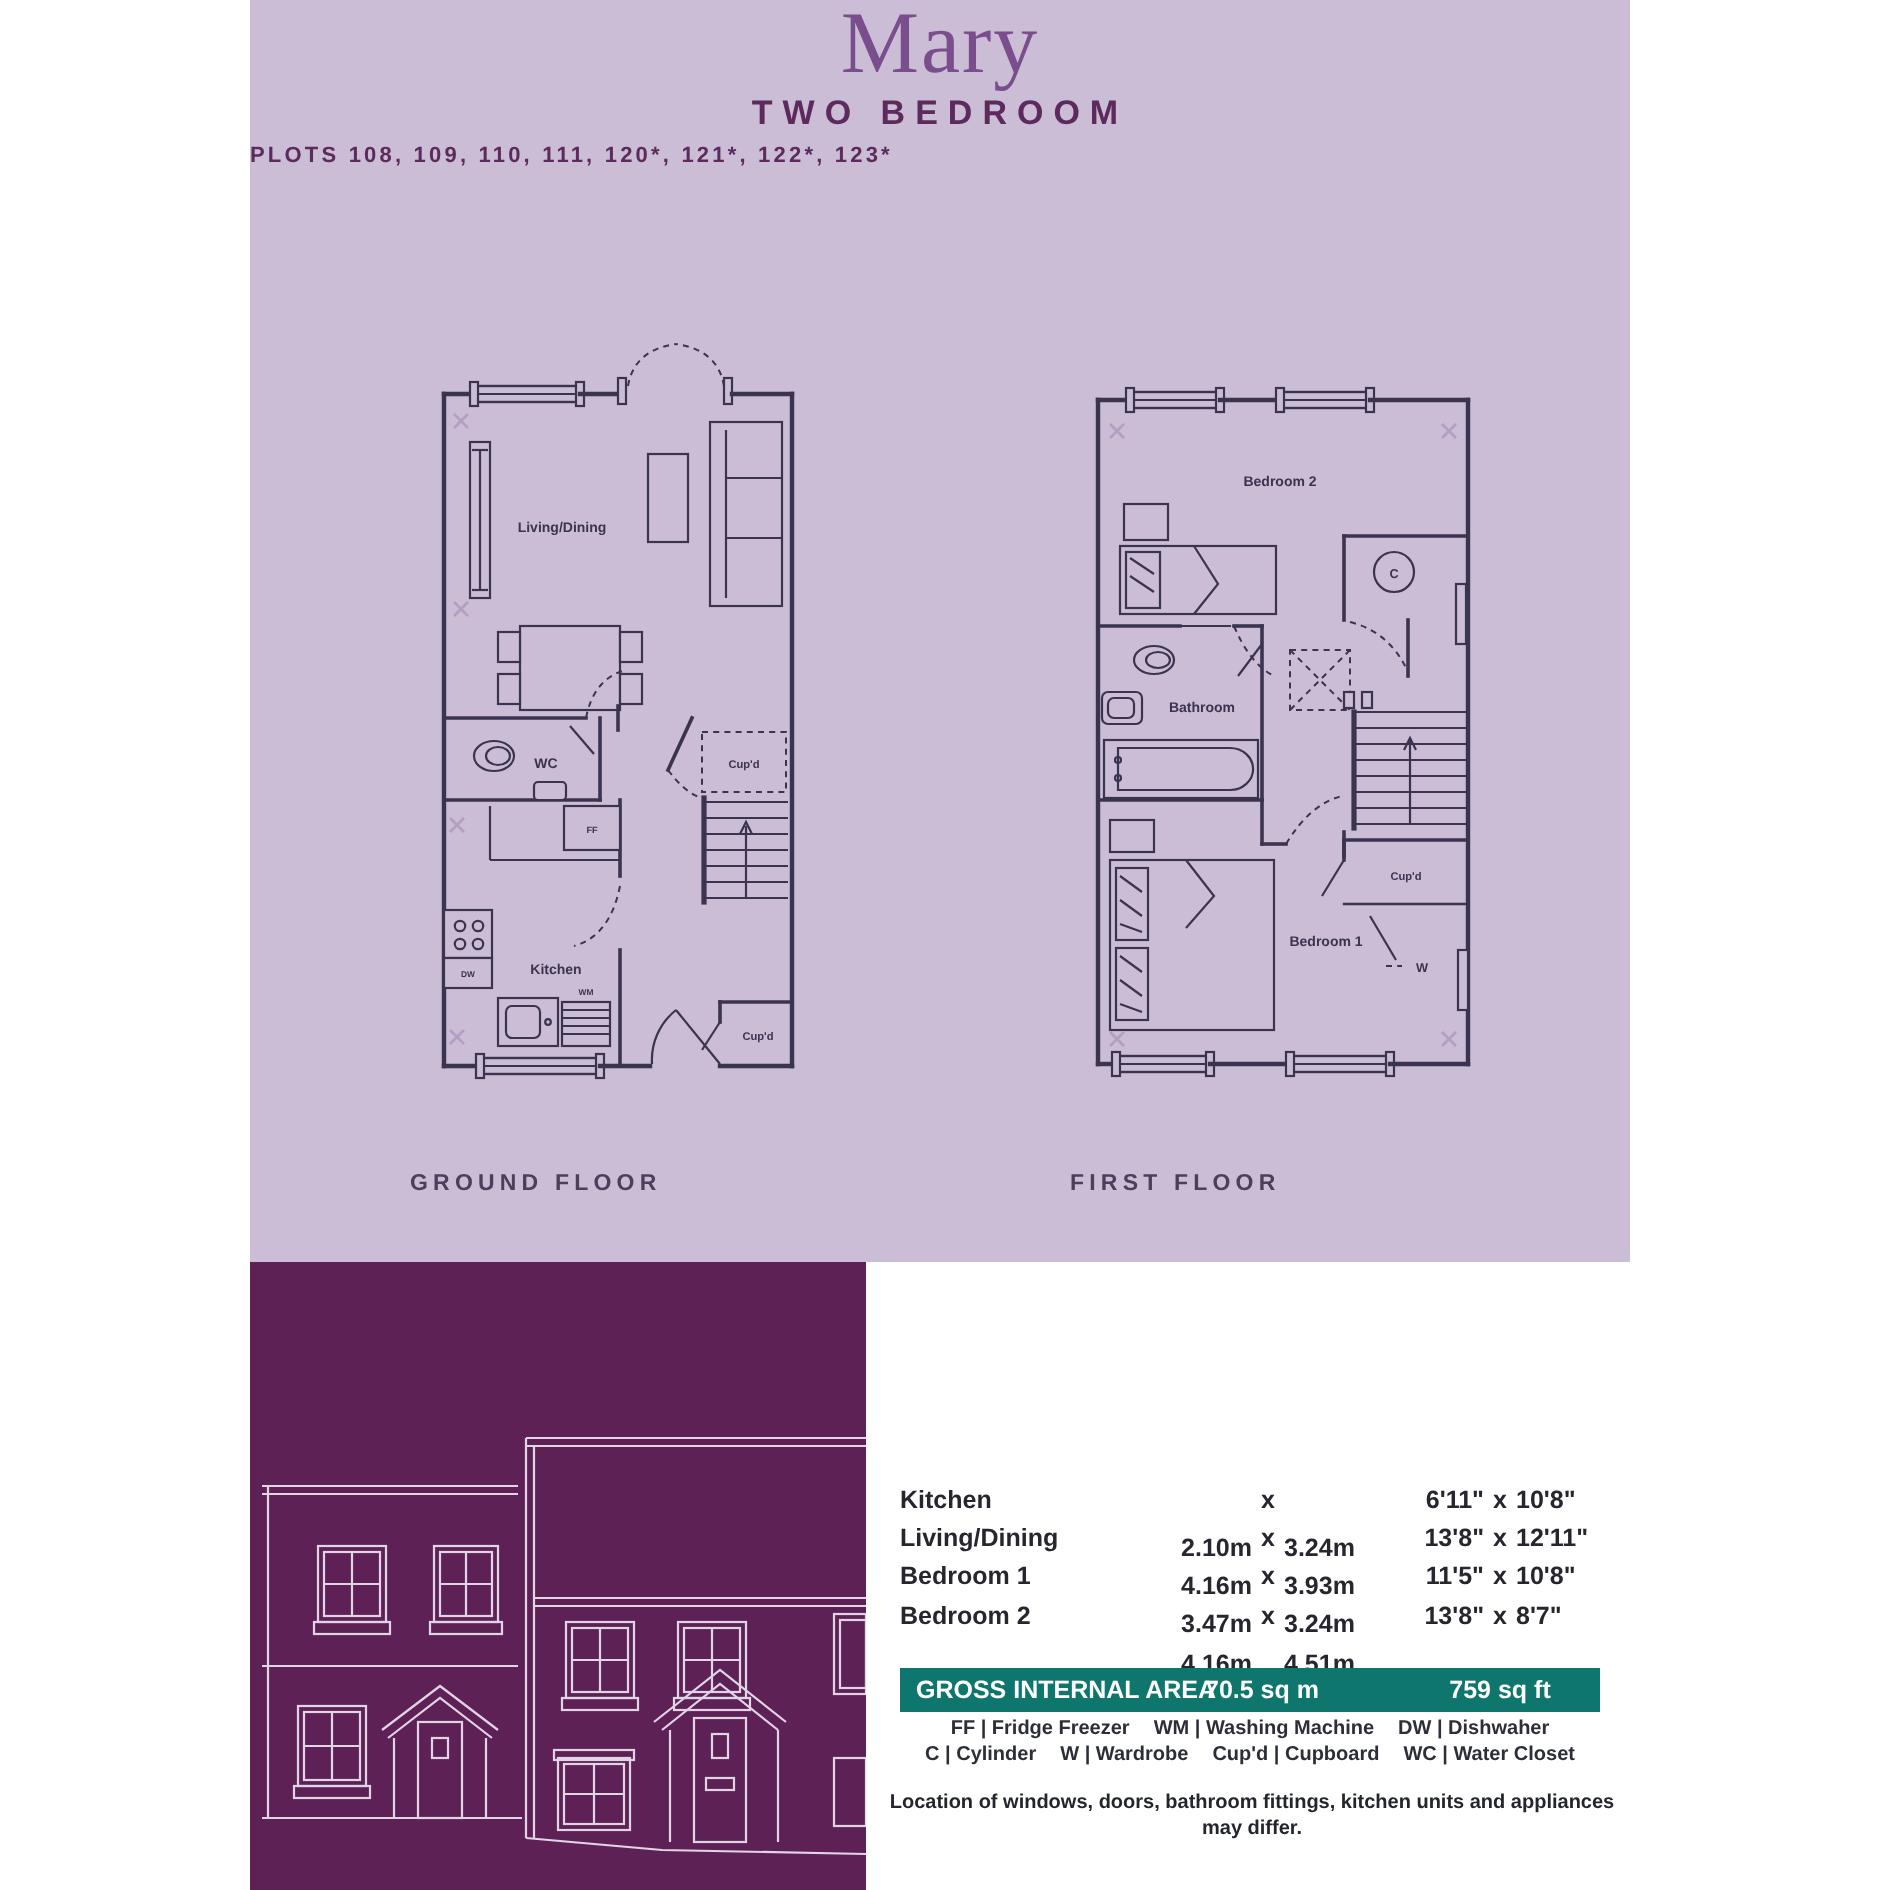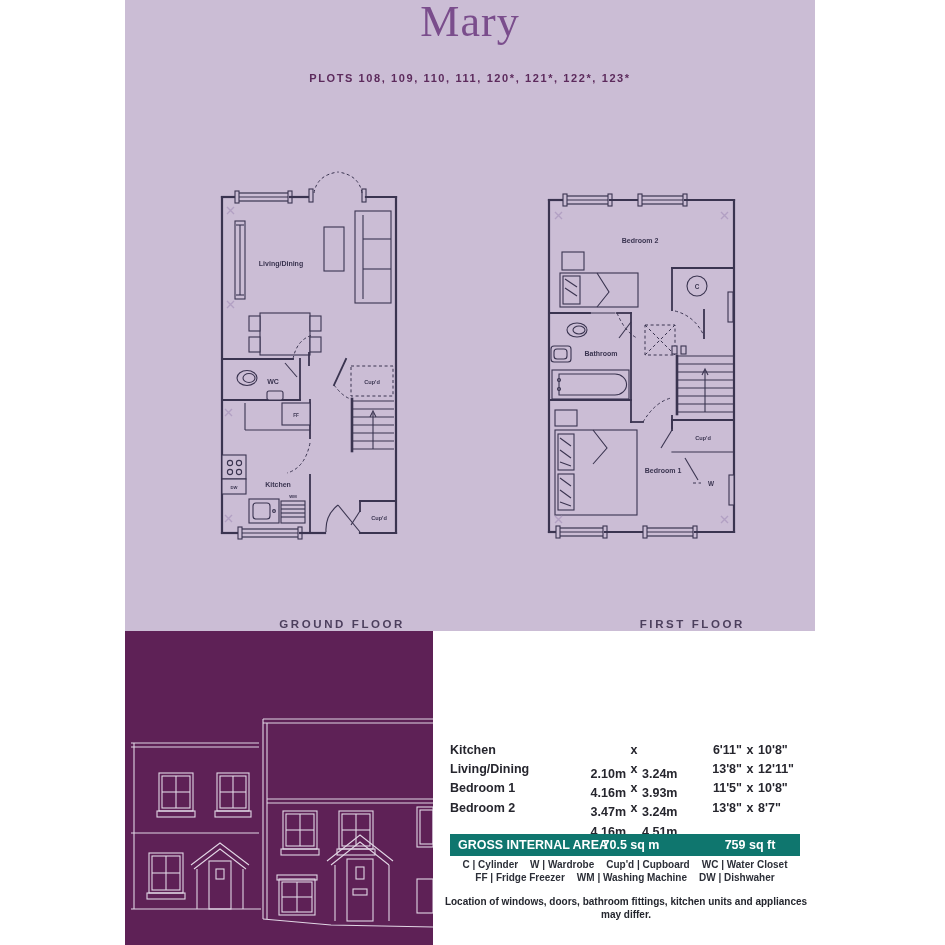--- a/index.html
+++ b/index.html
@@ -18,27 +18,27 @@
   .title {
     left:125px; top:-4px; width:690px; text-align:center;
     font-family:"Liberation Serif", serif; font-weight:400;
     font-size:44px; letter-spacing:1px; color:#7a4d8c;
   }
   .subtitle {
     left:125px; top:47px; width:690px; text-align:center;
     font-size:17px; letter-spacing:5px; font-weight:600; color:#5c2a5c;
   }
   .plots {
-    left:125px; top:72px; width:690px; text-align:center;
+    left:125px; top:72px; width:690px; text-align:left;
     font-size:11px; letter-spacing:1.6px; font-weight:700; color:#5c2a5c;
   }
 
   
   .plan-caption {
-    top:618px; text-align:right; font-size:11.5px; letter-spacing:2.6px;
+    top:586px; text-align:left; font-size:11.5px; letter-spacing:2.6px;
     font-weight:700; color:#4c3f5d;
   }
   .cap-ground { left:205px; width:200px; }
   .cap-first  { left:535px; width:210px; }
 
   
   svg text { font-family:"Liberation Sans", sans-serif; fill:#3a3450; font-weight:700; }
   .wall    { stroke:#3a3450; stroke-width:2.2; fill:none; stroke-linecap:square; }
   .iwall   { stroke:#3a3450; stroke-width:1.8; fill:none; stroke-linecap:square; }
   .thin    { stroke:#3a3450; stroke-width:1.1; fill:none; }
@@ -76,20 +76,21 @@
   .elev { stroke:#ece5f1; fill:none; stroke-width:1.1; }
 </style>
 </head>
 <body>
 
 <div class="page">
 
   <div class="abs lavender-panel"></div>
 
   <div class="abs title">Mary</div>
+  <div class="abs subtitle">TWO BEDROOM</div>
   <div class="abs plots">PLOTS 108, 109, 110, 111, 120*, 121*, 122*, 123*</div>
 
   <svg class="abs" style="left:205px; top:163px;" width="200" height="385" viewBox="0 0 200 385">
 
     <g>
       <path class="wall" d="M17,34 H32"></path>
       <rect class="winfill" x="32" y="30" width="53" height="8"></rect>
       <line class="thin" x1="32" y1="34" x2="85" y2="34"></line>
       <rect class="furn" x="30" y="28" width="4" height="12"></rect>
         <rect class="furn" x="83" y="28" width="4" height="12"></rect>
@@ -484,24 +485,24 @@
     </div>
     <div class="gia-band">
       <span class="gia-label">GROSS INTERNAL AREA</span>
       <span class="gia-m">70.5 sq m</span>
       <span class="gia-i">759 sq ft</span>
     </div>
   </div>
 
   <div class="abs legend">
     <div>
+      <span>FF | Fridge Freezer</span><span>WM | Washing Machine</span><span>DW | Dishwaher</span>
+    </div>
+    <div>
       <span>C | Cylinder</span><span>W | Wardrobe</span><span>Cup'd | Cupboard</span><span>WC | Water Closet</span>
-    </div>
-    <div>
-      <span>FF | Fridge Freezer</span><span>WM | Washing Machine</span><span>DW | Dishwaher</span>
     </div>
   </div>
 
   <div class="abs disclaimer">
     <div>Location of windows, doors, bathroom fittings, kitchen units and appliances may differ.</div>
 
   </div>
 
 </div>
 

